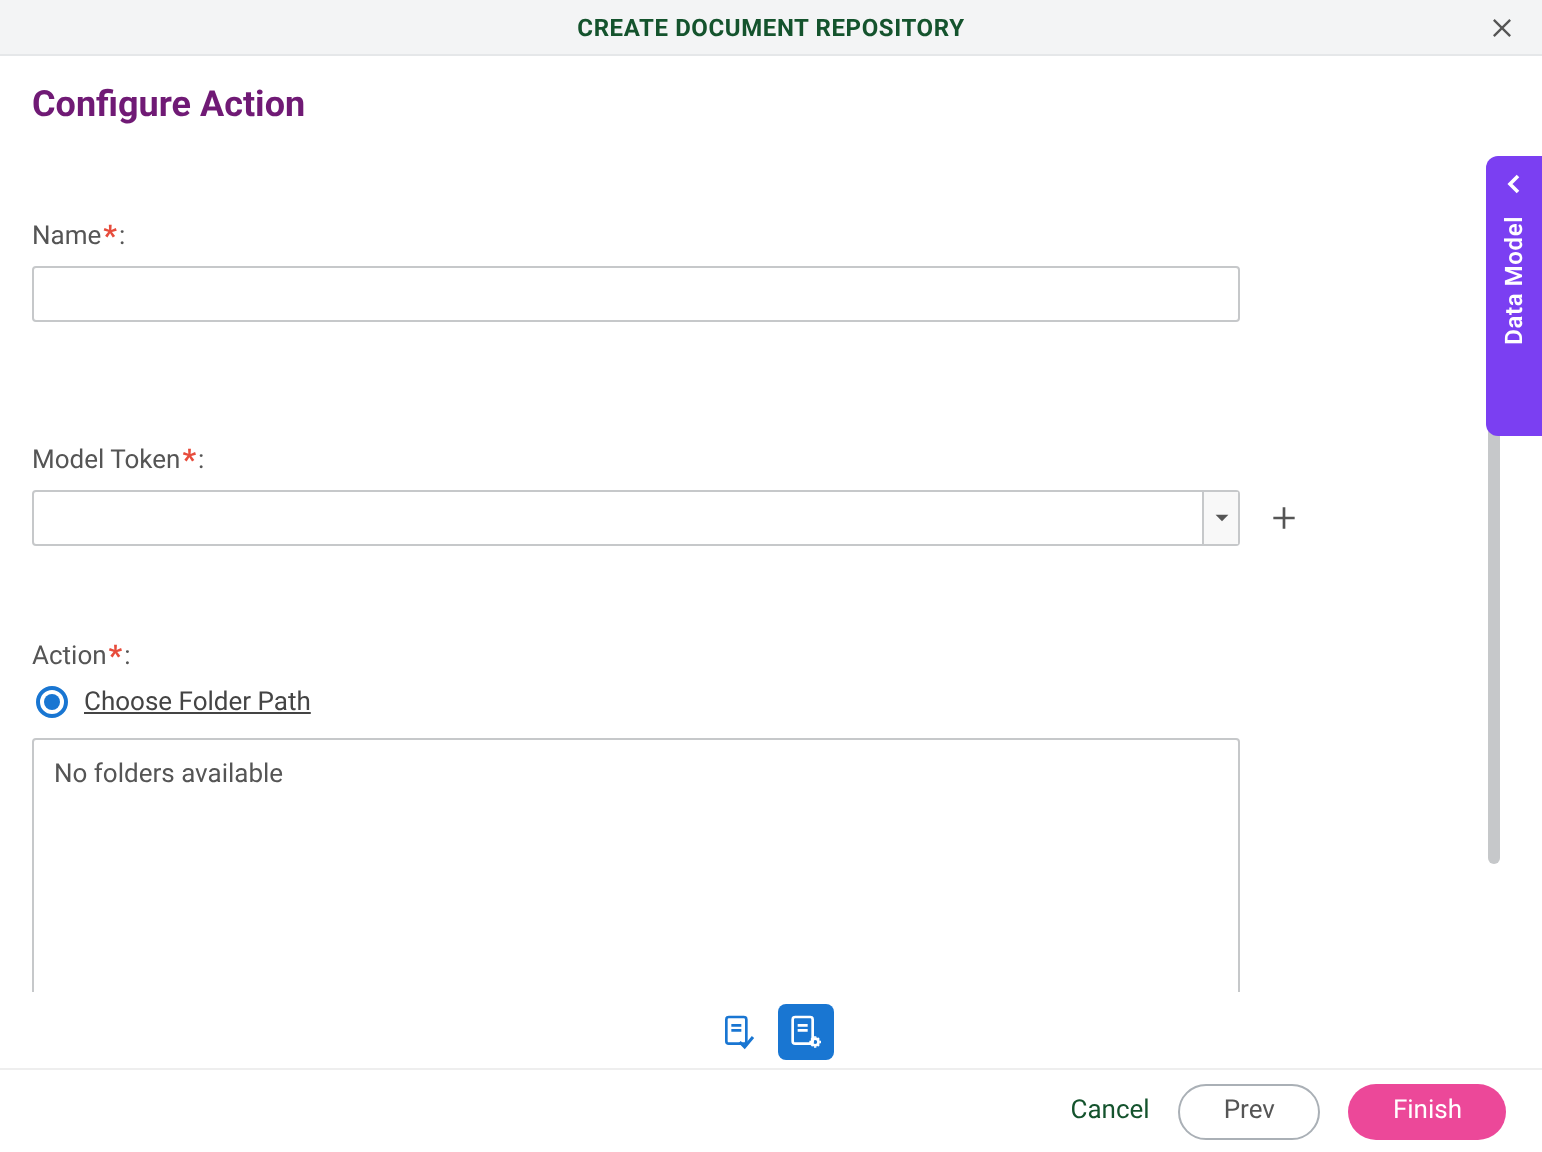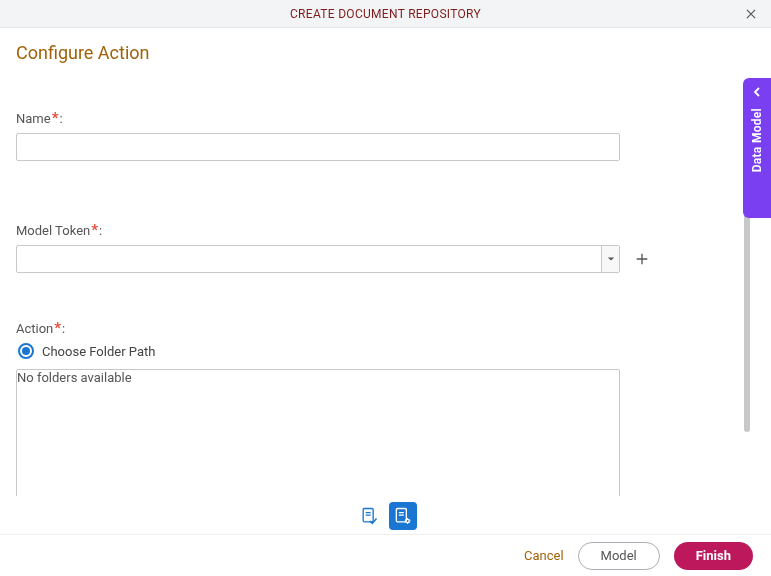--- a/index.html
+++ b/index.html
@@ -15,22 +15,22 @@
       background: #f3f4f5;
       height: 28px;
       display: flex;
       align-items: center;
       justify-content: center;
       position: relative;
       border-bottom: 1px solid #e5e7e9;
     }
     .header-title {
       font-size: 12px;
-      font-weight: 400;
-      color: #7f1d1d;
+      font-weight: 700;
+      color: #14532d;
       letter-spacing: 0.3px;
     }
     .close-btn {
       position: absolute;
       right: 10px;
       top: 4px;
       width: 20px;
       height: 20px;
       display: flex;
       align-items: center;
@@ -43,22 +43,22 @@
       padding: 14px 16px 0 16px;
       height: 468px;
       overflow-y: auto;
       position: relative;
     }
     .content-area::-webkit-scrollbar { width: 8px; }
     .content-area::-webkit-scrollbar-thumb { background: #c6c8ca; border-radius: 4px; }
     .content-area::-webkit-scrollbar-track { background: transparent; }
     .section-title {
       font-size: 18px;
-      font-weight: 400;
-      color: #a16207;
+      font-weight: 700;
+      color: #701a75;
       margin-bottom: 18px;
     }
     .field-label {
       font-size: 13px;
       color: #555;
       margin-bottom: 6px;
       display: flex;
       align-items: flex-start;
       margin-top: 48px;
     }
@@ -111,38 +111,39 @@
     .add-btn svg { width: 16px; height: 16px; }
     .radio-option {
       display: flex;
       align-items: center;
       gap: 8px;
       margin-bottom: 10px;
       cursor: pointer;
       font-size: 13px;
       color: #444;
       padding-left: 2px;
+      text-decoration: underline;
     }
     .radio-circle {
       width: 16px; height: 16px;
       border-radius: 50%;
       border: 2px solid #1976d2;
       display: flex; align-items: center; justify-content: center;
     }
     .radio-circle.unchecked { border-color: #888; }
     .radio-dot {
       width: 8px; height: 8px; border-radius: 50%;
       background: #1976d2;
     }
     .folder-box {
       width: 604px;
       height: 160px;
       border: 1px solid #c6c8ca;
       border-radius: 2px;
-      padding: 0;
+      padding: 10px;
       font-size: 13px;
       color: #555;
       margin-bottom: 32px;
     }
     .bottom-shadow-strip {
       position: absolute;
       left: 16px;
       width: 604px;
       height: 10px;
       background: #e2e4e6;
@@ -170,42 +171,42 @@
       height: 42px;
       display: flex;
       align-items: center;
       justify-content: flex-end;
       gap: 14px;
       padding-right: 18px;
       border-top: 1px solid #eee;
     }
     .link-cancel {
       font-size: 13px;
-      color: #a16207;
+      color: #14532d;
       cursor: pointer;
       margin-left: 44px;
     }
     .btn {
       height: 28px;
       border-radius: 14px;
       font-size: 13px;
       padding: 0 22px;
       cursor: pointer;
       display: flex; align-items: center; justify-content: center;
     }
     .btn-outline {
       border: 1px solid #aab0b6;
       background: #fff;
       color: #555;
     }
     .btn-primary {
       border: none;
-      background: #be185d;
+      background: #ec4899;
       color: #fff;
-      font-weight: 700;
+      font-weight: 400;
     }
     .side-tab {
       position: absolute;
       right: 0;
       top: 78px;
       width: 28px;
       height: 140px;
       background: #7b3ff2;
       border-radius: 6px 0 0 6px;
       display: flex;
@@ -319,21 +320,21 @@
       <rect x="4" y="3" width="12" height="16" rx="1.5" fill="none" stroke="currentColor" stroke-width="1.6"></rect>
       <path d="M7 8 H13 M7 11 H13" stroke="currentColor" stroke-width="1.6"></path>
       <circle cx="17.5" cy="18" r="2" fill="none" stroke="currentColor" stroke-width="1.6"></circle>
       <path d="M17.5 14.5 V15.5 M17.5 20.5 V21.5 M14 18 H15 M20 18 H21 M15.2 15.7 L15.9 16.4 M19.1 19.6 L19.8 20.3 M15.2 20.3 L15.9 19.6 M19.1 16.4 L19.8 15.7" stroke="currentColor" stroke-width="1.4"></path>
     </svg>
   </div>
 </div>
 
 <div class="footer-bar">
   <span class="link-cancel">Cancel</span>
-  <div class="btn btn-outline">Model</div>
+  <div class="btn btn-outline">Prev</div>
   <div class="btn btn-primary">Finish</div>
 </div>
 
 <div class="side-tab">
   <svg viewBox="0 0 12 12">
       <path d="M8 2 L4 6 L8 10" stroke="currentColor" stroke-width="1.8" fill="none"></path>
     </svg>
   <div class="side-tab-label">Data Model</div>
 </div>
 

